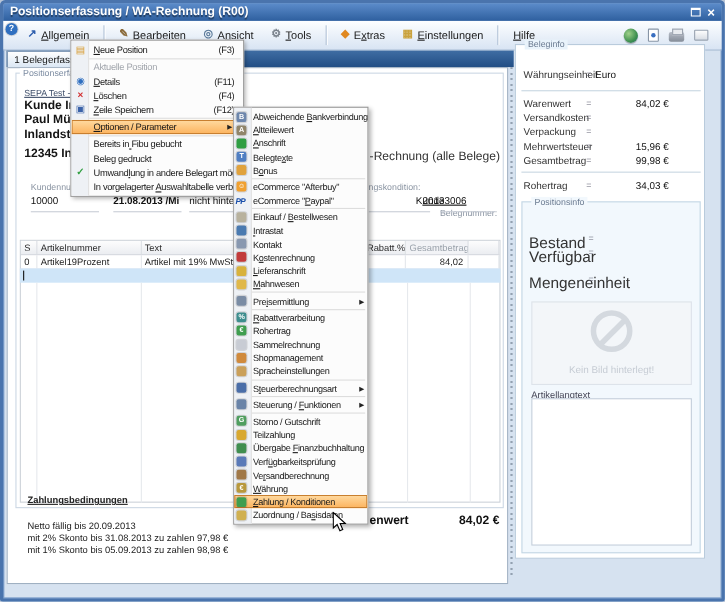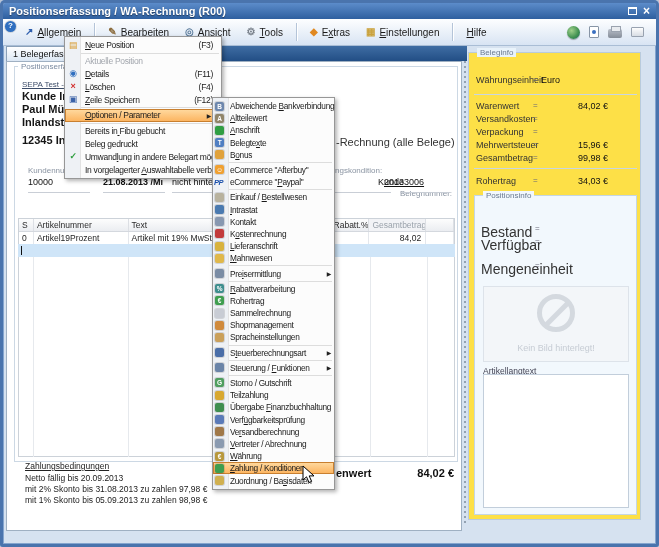--- a/index.html
+++ b/index.html
@@ -48,25 +48,25 @@
   .thead{display:flex;height:13px;background:linear-gradient(#fdfdfd,#ebedf1);border-bottom:1px solid #d4d8de;}
   .th{font-size:8.5px;color:#2b2b2b;padding:1px 0 0 3px;border-right:1px solid #dcdfe4;white-space:nowrap;overflow:hidden;}
   .th.gray{color:#9aa2ab;background:#f2f3f6;}
   .trow{display:flex;height:13px;border-bottom:1px solid #e8eaee;}
   .td{font-size:8.5px;color:#1d1d1d;padding:1px 0 0 3px;border-right:1px solid #e4e7ec;white-space:nowrap;overflow:hidden;}
   .td.r{text-align:right;padding-right:4px;}
   .selrow{position:absolute;left:18px;top:244px;width:437px;height:13px;background:#cfe5f8;}
   .caret{position:absolute;left:21px;top:246px;width:1px;height:9px;background:#111;}
   .vline{position:absolute;top:257px;height:200px;width:1px;background:#e6e9ed;}
   .totals{position:absolute;left:336px;top:467px;width:118px;display:flex;justify-content:space-between;font-size:11px;font-weight:bold;color:#111;}
-  .payttl{position:absolute;left:25px;top:461px;font-size:8.5px;color:#222;text-decoration:underline;}
+  .payttl{position:absolute;left:25px;top:449px;font-size:8.5px;color:#222;text-decoration:underline;font-weight:bold;}
   .payline{position:absolute;left:25px;font-size:8.5px;color:#222;white-space:nowrap;}
   .splitter{position:absolute;left:462px;top:61px;width:5px;height:463px;
     background-image:repeating-linear-gradient(180deg,#93a1b1 0 2px,transparent 2px 5px);background-size:2px 100%;background-repeat:no-repeat;background-position:center;}
-  .panel{position:absolute;left:468px;top:52px;width:173px;height:468px;background:#fde047;border:1px solid #b9cbdc;}
+  .panel{position:absolute;left:468px;top:40px;width:173px;height:468px;background:#ffffff;border:1px solid #b9cbdc;}
   .plabel{position:absolute;left:8px;top:-5px;background:#e9f3fb;padding:0 3px;font-size:8px;color:#6b7b91;}
   .irow-l{position:absolute;left:7px;font-size:9px;color:#333;white-space:nowrap;}
   .irow-e{position:absolute;left:64px;font-size:8px;color:#667;}
   .irow-v{position:absolute;right:32px;font-size:9px;color:#111;white-space:nowrap;}
   .hline{position:absolute;left:5px;width:163px;height:1px;background:#c8d6e2;}
   .posinfo{position:absolute;left:5px;top:142px;width:163px;height:320px;background:#f2f8fd;border:1px solid #c4d6e4;}
   .posinfo .plabel{background:#f2f8fd;}
   .pi-l{position:absolute;left:6px;font-size:14px;color:#333;white-space:nowrap;}
   .pi-e{position:absolute;left:60px;font-size:8px;color:#667;}
   .imgbox{position:absolute;left:8px;top:90px;width:146px;height:76px;background:#f3f6f9;border:1px solid #dde3ea;}
@@ -408,24 +408,20 @@
       </div>
       <div class="mrow">
         <span class="chip" style="background: rgb(90, 122, 184);"></span>
         <span class="mlabel">Verf<u>ü</u>gbarkeitsprüfung</span>
       </div>
       <div class="mrow">
         <span class="chip" style="background: rgb(160, 120, 72);"></span>
         <span class="mlabel">Ve<u>r</u>sandberechnung</span>
       </div>
       <div class="mrow">
-        <span class="chip" style="background: rgb(138, 154, 176);"></span>
-        <span class="mlabel"><u>V</u>ertreter / Abrechnung</span>
-      </div>
-      <div class="mrow">
         <span class="chip" style="background: rgb(184, 152, 60);">€</span>
         <span class="mlabel"><u>W</u>ährung</span>
       </div>
       <div class="mrow hl">
         <span class="chip" style="background: rgb(63, 158, 79);"></span>
         <span class="mlabel"><u>Z</u>ahlung / Konditionen</span>
       </div>
       <div class="mrow">
         <span class="chip" style="background: rgb(208, 176, 80);"></span>
         <span class="mlabel">Zuordnung / Ba<u>s</u>isdaten</span>

